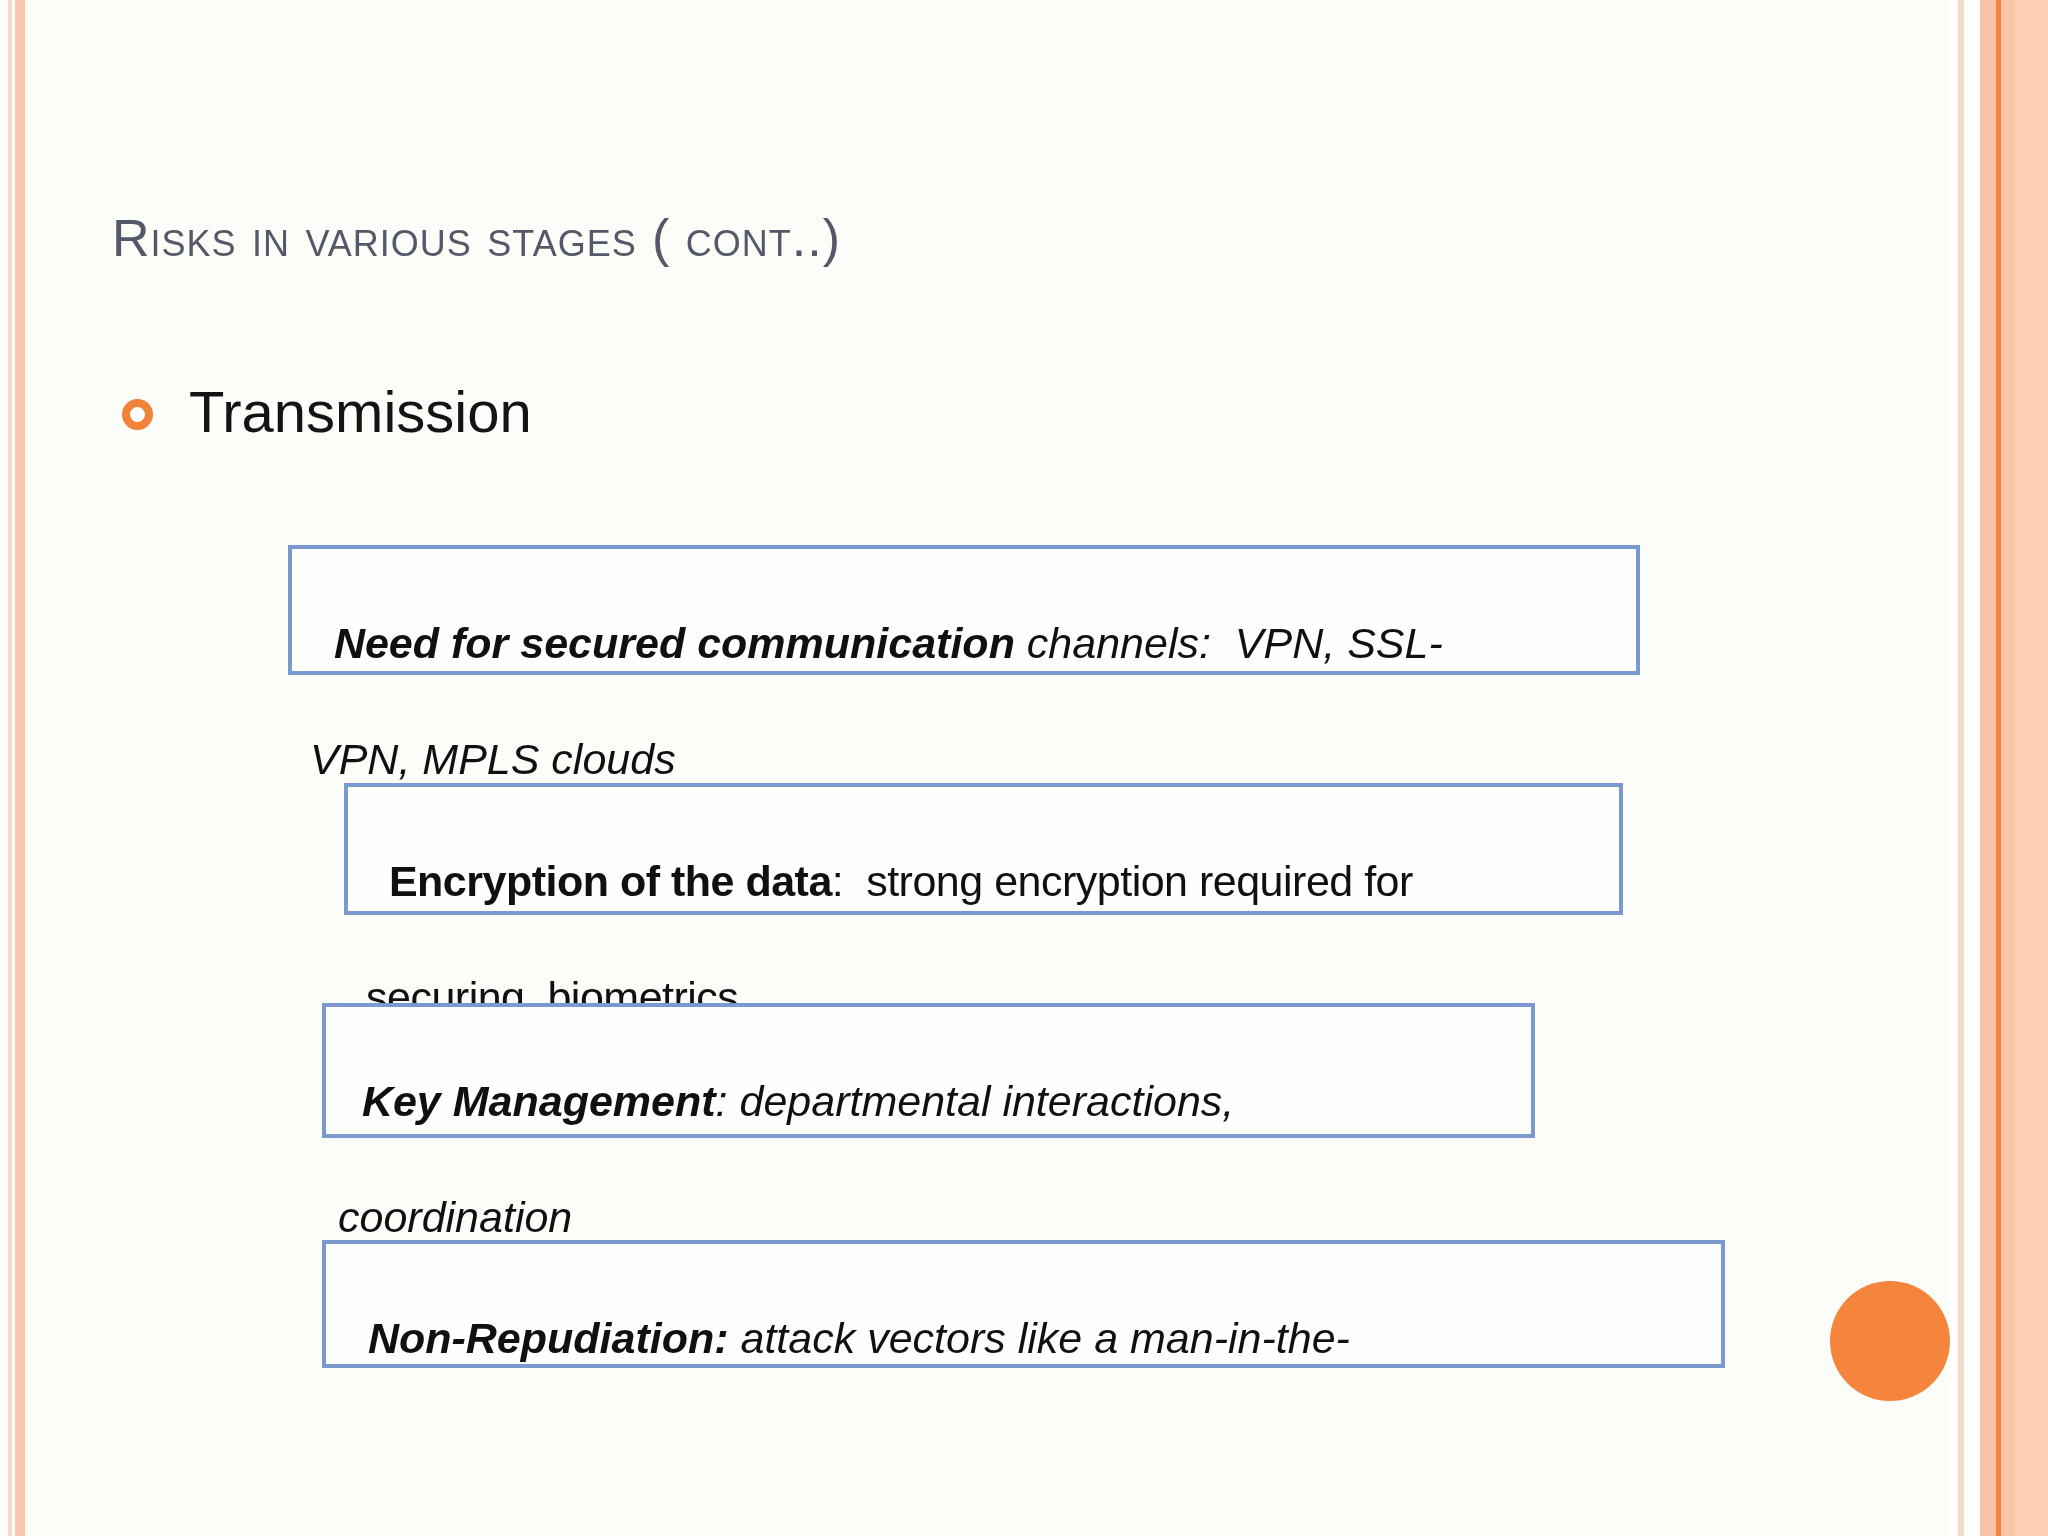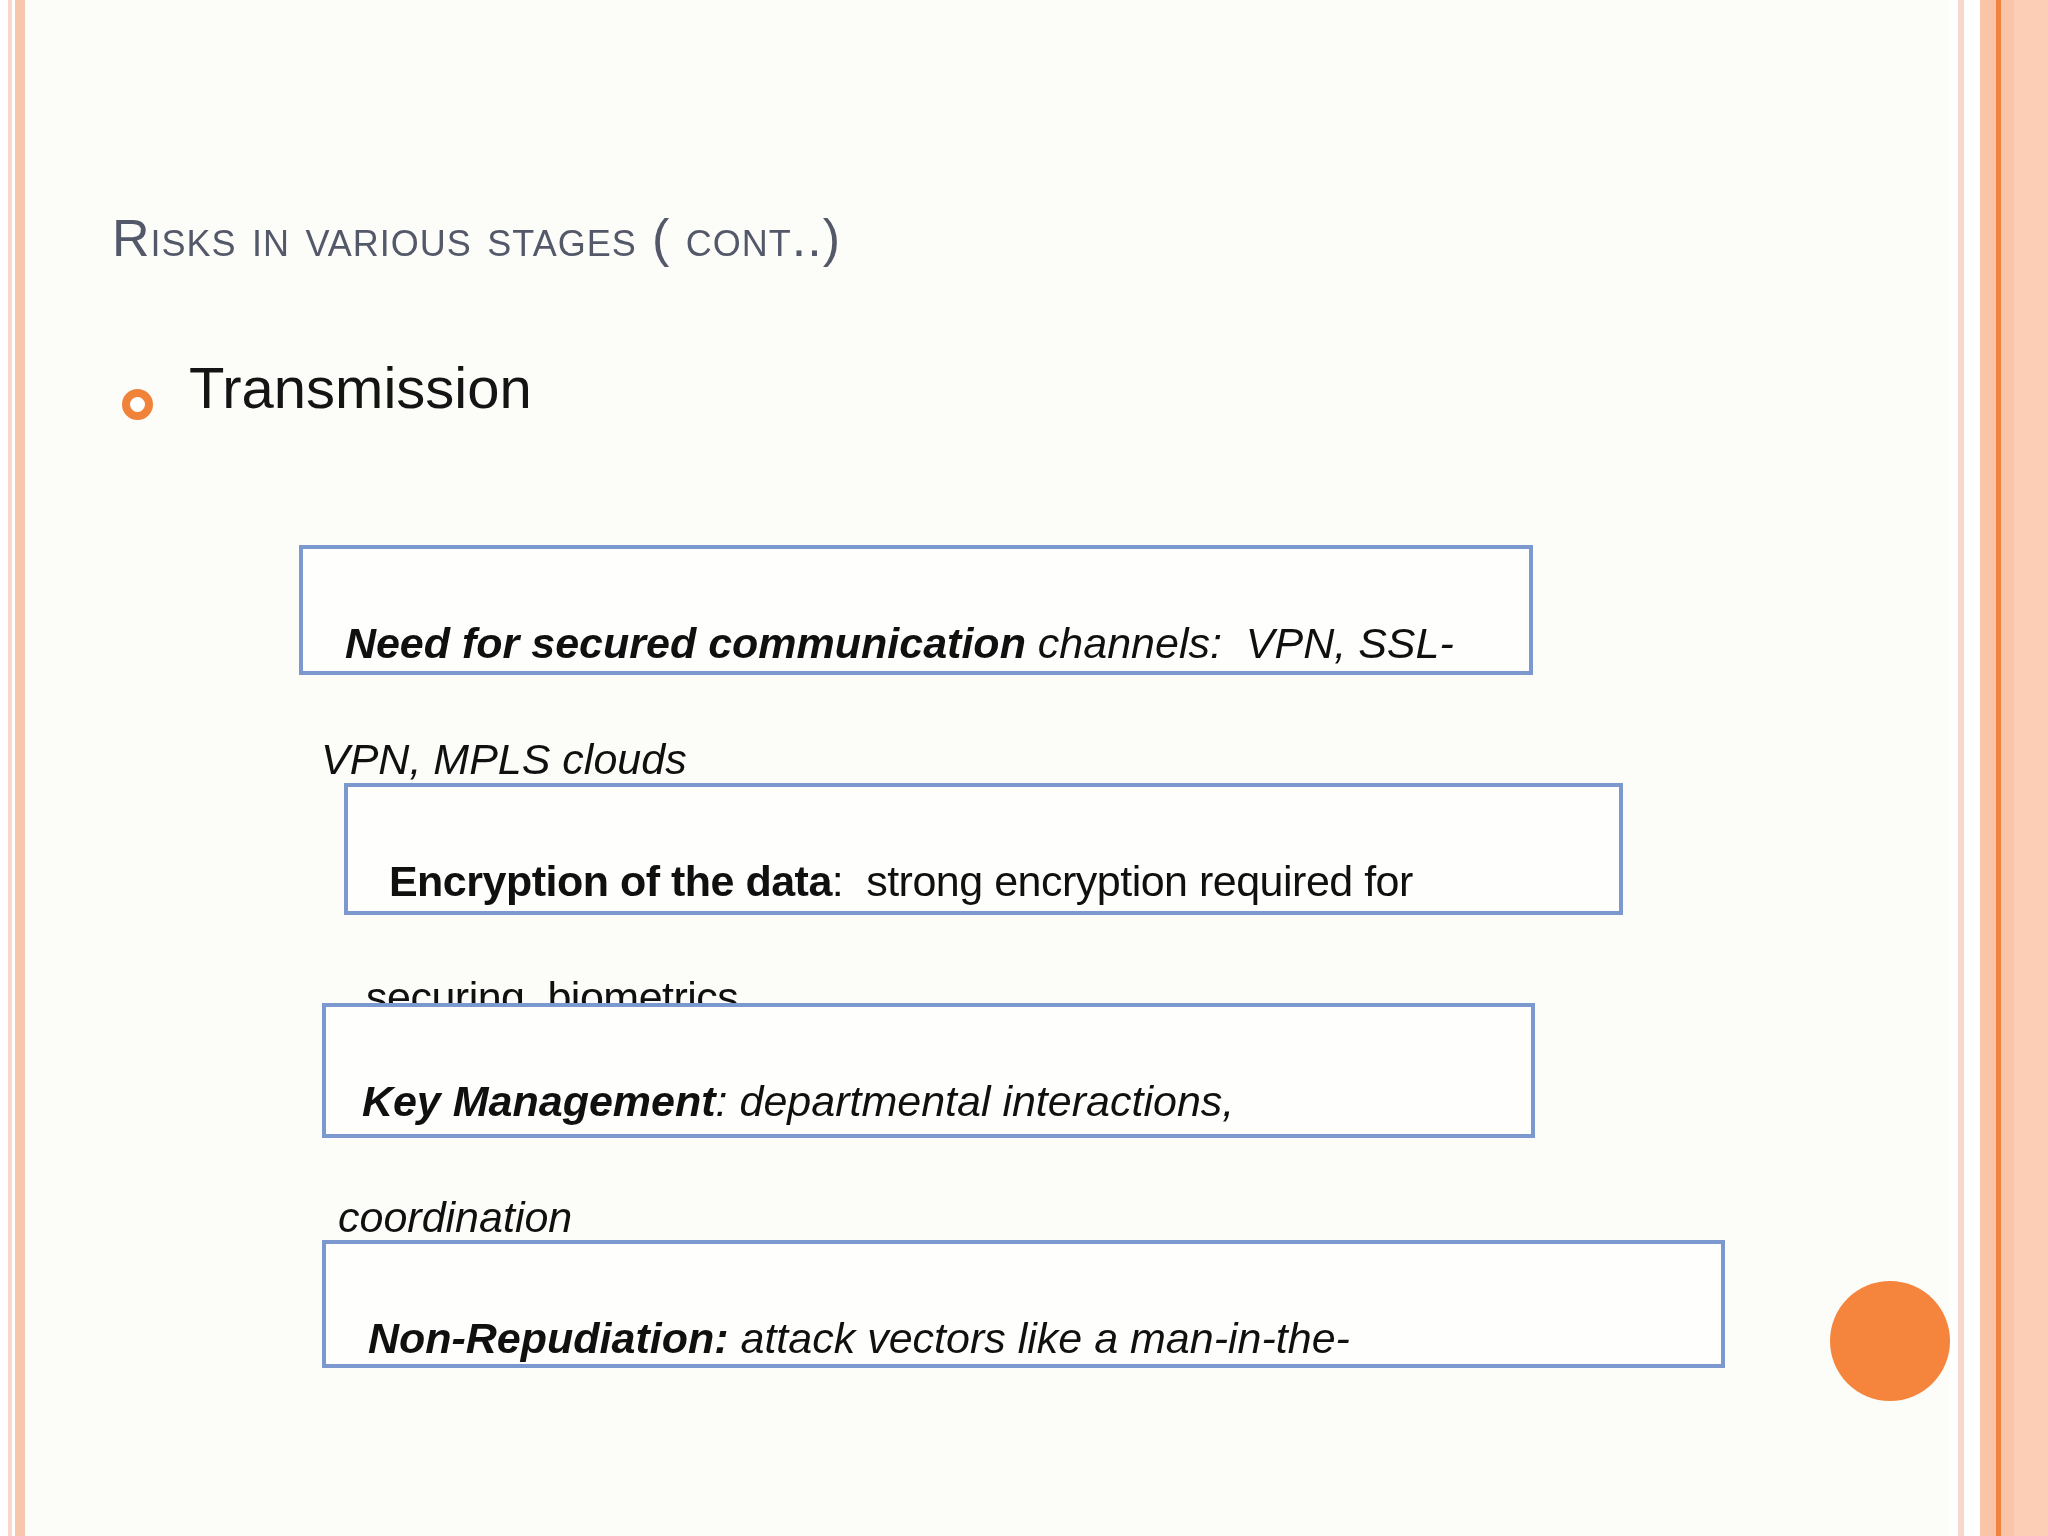--- a/index.html
+++ b/index.html
@@ -27,22 +27,22 @@
     position:absolute;left:112px;top:212px;
     font-size:52px;line-height:1.0;
     font-variant:small-caps;
     letter-spacing:1px;
     color:#54596a;
     white-space:nowrap;
   }
 
   
   .bullet-row{
-    position:absolute;left:122px;top:356px;
-    display:flex;align-items:flex-end;
+    position:absolute;left:122px;top:380px;
+    display:flex;align-items:center;
   }
   .bullet-ring{
     width:15px;height:15px;border:8px solid #f0823a;border-radius:50%;
     background:#ffffff;flex:0 0 auto;margin-top:6px;
   }
   .bullet-label{
     margin-left:36px;
     font-size:58px;color:#141414;line-height:1.1;
   }
 
@@ -53,21 +53,21 @@
     border:4px solid #7b99ce;
     box-sizing:border-box;
     color:#101010;
     font-size:43px;line-height:58px;
     padding:7px 18px 10px 18px;
     white-space:pre-wrap;
   }
   .tbox .lead{font-weight:bold;}
   .tbox.italic{font-style:italic;}
   .tbox.narrow{letter-spacing:-0.5px;margin-left:36px;}
-  .box1{left:299px;top:545px;width:1234px;height:130px;}
+  .box1{left:288px;top:545px;width:1352px;height:130px;}
   .box2{left:308px;top:783px;width:1279px;height:132px;}
   .box3{left:322px;top:1003px;width:1213px;height:135px;padding-left:12px;}
   .box4{left:322px;top:1240px;width:1403px;height:128px;}
 
   
   .accent-circle{
     position:absolute;left:1830px;top:1281px;
     width:120px;height:120px;border-radius:50%;
     background:#f5843c;
   }

